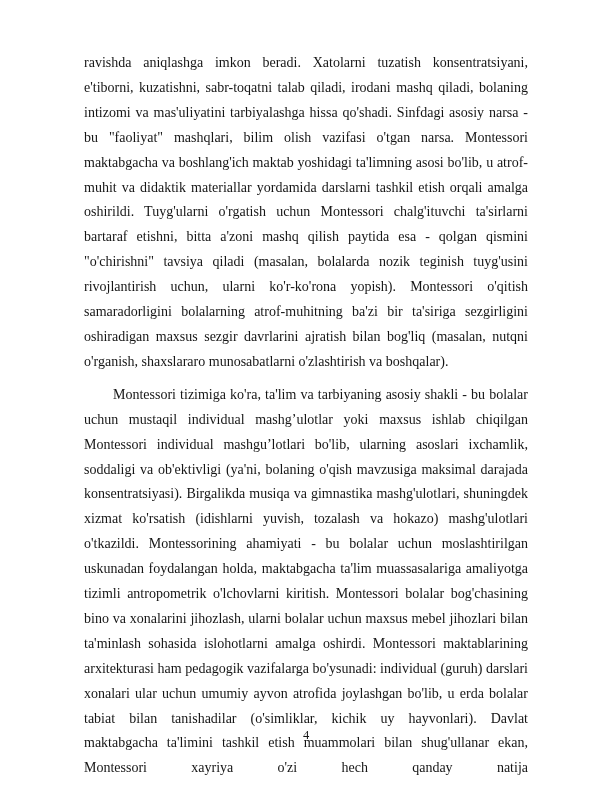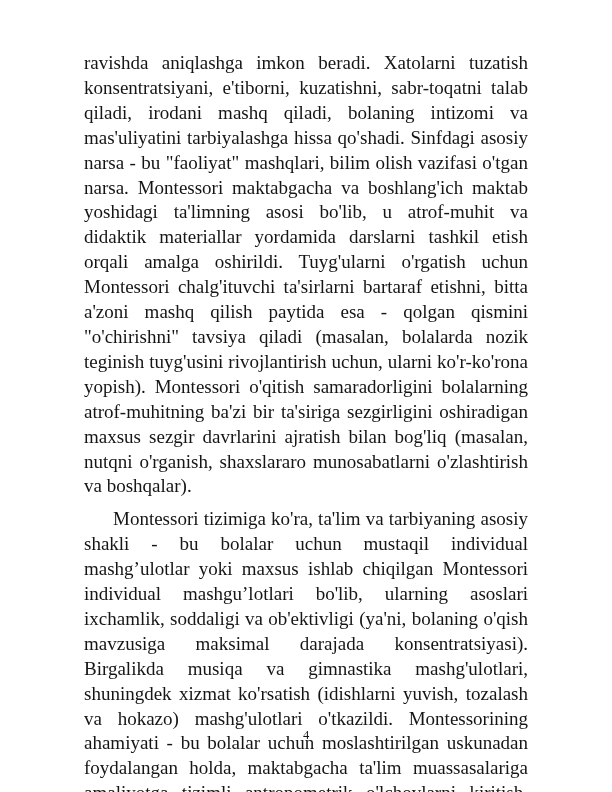--- a/index.html
+++ b/index.html
@@ -17,21 +17,21 @@
     color: #151515;
   }
   .content {
     position: absolute;
     left: 84px;
     top: 51px;
     width: 444px;
   }
   .para {
     margin: 0;
-    font-size: 19px;
+    font-size: 14px;
     line-height: 24.9px;
     text-align: justify;
     color: #151515;
   }
   .para.indent {
     text-indent: 29px;
   }
   .para.justify-last {
     text-align-last: justify;
     margin-top: 8px;

